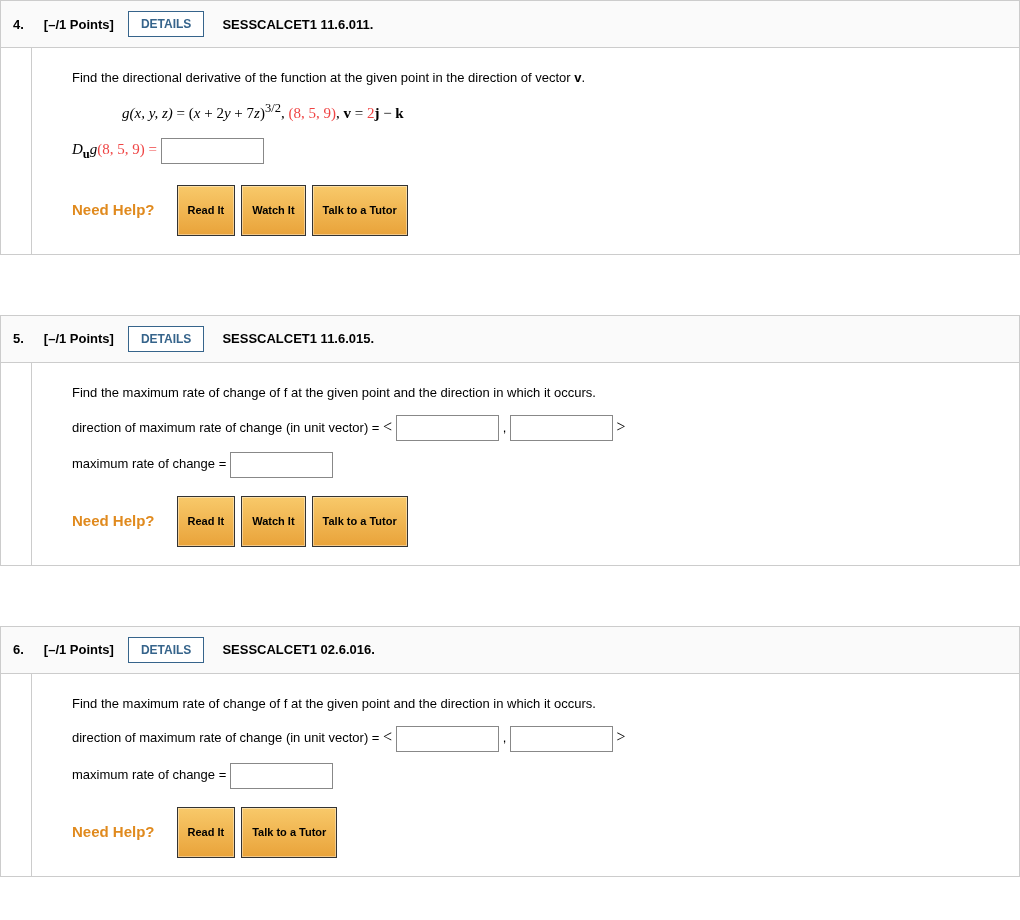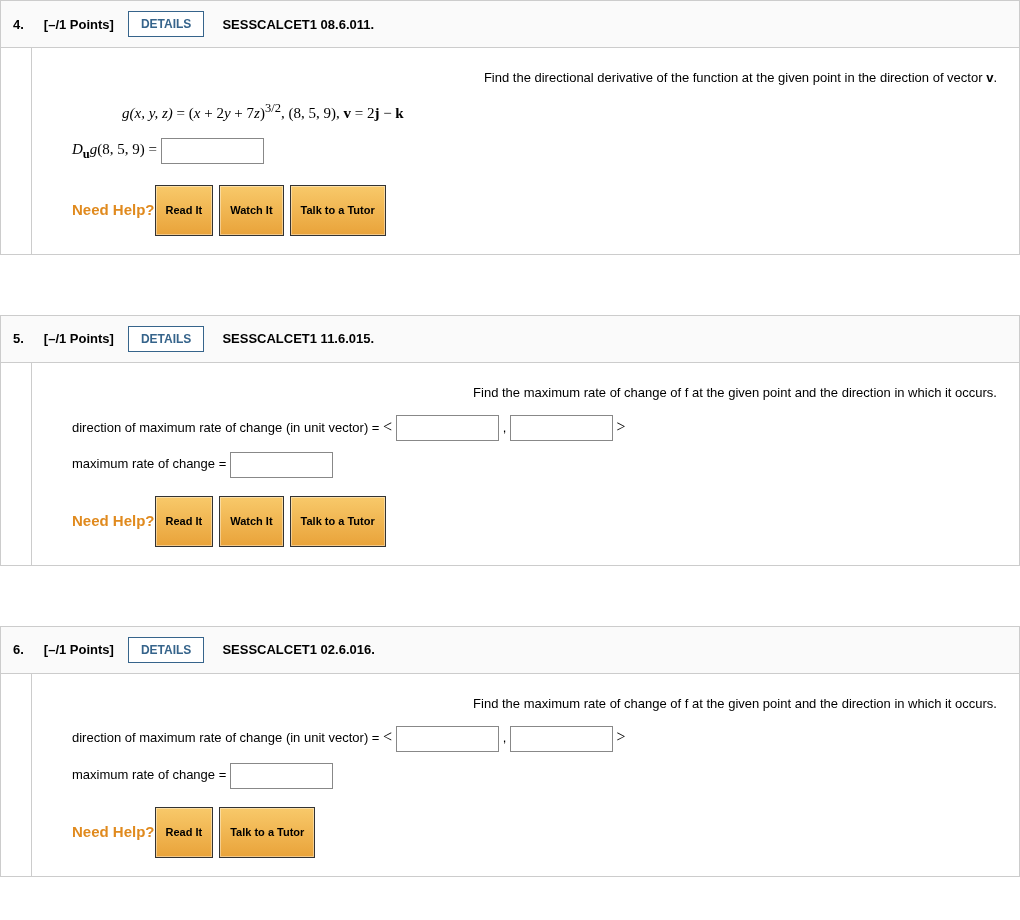--- a/index.html
+++ b/index.html
@@ -35,21 +35,21 @@
     margin-right: 18px;
     text-align: right;
   }
   .q-code { font-weight: bold; }
   .q-body {
     padding: 18px 22px 18px 40px;
     border-left: 1px solid #ccc;
     margin-left: 30px;
     line-height: 1.9;
   }
-  .prompt { margin-bottom: 6px; text-align: right;}
+  .prompt { margin-bottom: 6px;}
   .formula {
     font-family: "Times New Roman", serif;
     font-style: italic;
     font-size: 15px;
     margin-left: 50px;
     margin-bottom: 8px;
   }
   .formula .up { font-style: normal;}
   .formula sup, .formula sub { font-style: normal;}
   .answer-line { margin: 6px 0 10px 0;}
@@ -68,46 +68,46 @@
   }
   .help-row {
     margin-top: 18px;
     display: flex;
     align-items: center;
   }
   .need-help {
     color: #e08a1e;
     font-weight: bold;
     font-size: 15px;
-    margin-right: 0;
+    margin-right: 22px;
   }
   .help-btn {
     display: inline-block;
     background: linear-gradient(#f8c96a, #e9a33a);
     border: 1px solid #333;
     font-size: 11px;
     font-weight: bold;
     padding: 14px 10px;
     margin-right: 6px;
     cursor: pointer;
     box-shadow: inset 0 0 0 1px rgba(255,255,255,.4);
   }
-  .blue { color: #000000; font-style: normal;}
+  .blue { color: #ef4444; font-style: normal;}
   .bold { font-weight: bold; font-style: normal;}
   .angle { font-family: "Times New Roman", serif; font-size:16px; }
 </style>
 </head>
 <body>
 
 <div class="question-block">
   <div class="q-header">
     <span class="q-num">4.</span>
     <span class="q-points">[–/1 Points]</span>
     <span class="details-btn">DETAILS</span>
-    <span class="q-code">SESSCALCET1 08.6.011.</span>
+    <span class="q-code">SESSCALCET1 11.6.011.</span>
   </div>
   <div class="q-body">
     <div class="prompt">
       <span>Find the directional derivative of the function at the given point in the direction of vector </span><b>v</b>.
     </div>
     <div class="formula">
       g(x, y, z) <span class="up">= (</span>x <span class="up">+ 2</span>y <span class="up">+ 7</span>z<span class="up">)</span><sup>3/2</sup><span class="up">,</span> <span class="blue">(8, 5, 9)</span><span class="up">,</span> <span class="bold">v</span> <span class="up">=</span> <span class="blue">2</span><span class="bold">j</span> <span class="up">−</span> <span class="bold">k</span>
     </div>
     <div class="answer-line">
       <span class="label-math">

